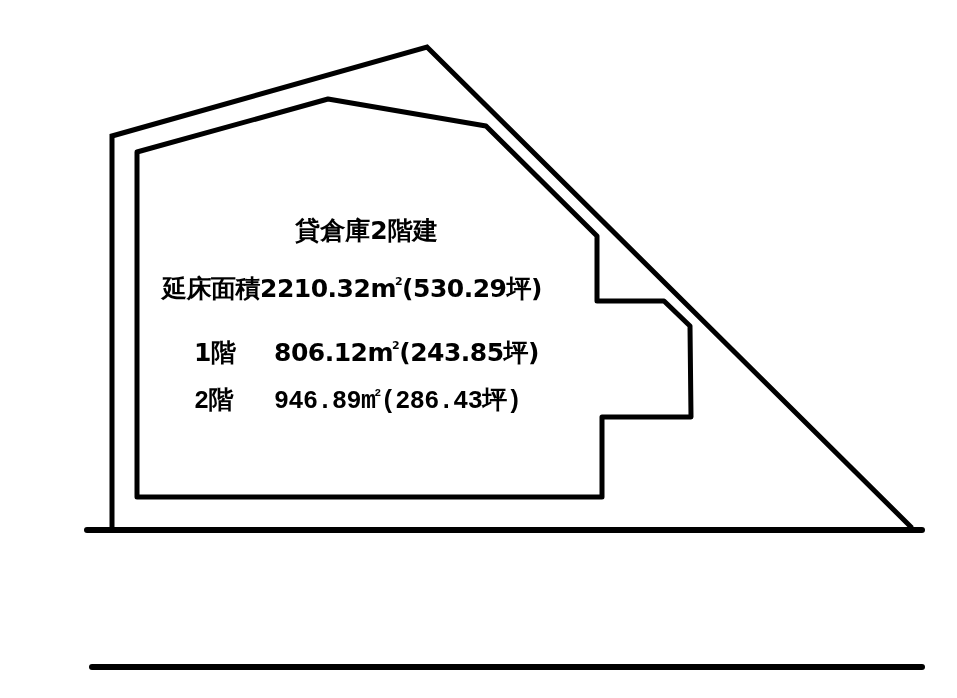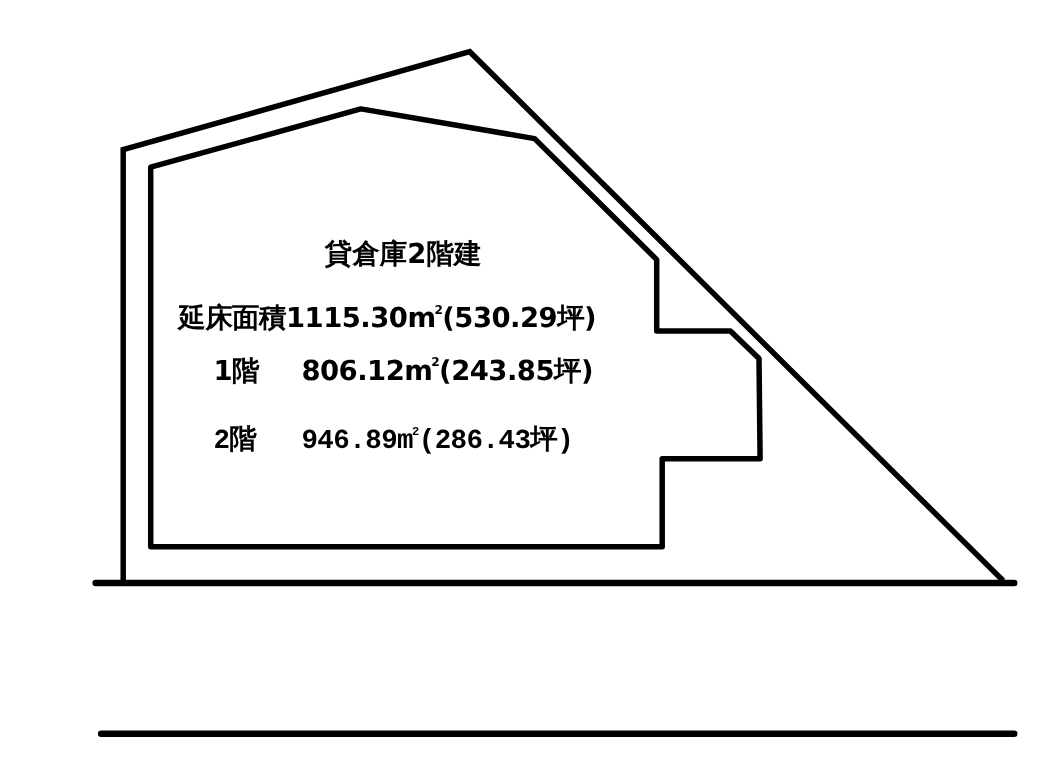--- a/index.html
+++ b/index.html
@@ -10,35 +10,35 @@
       font-family: "DejaVu Sans", sans-serif;
       font-weight: bold;
       color: #000000;
       white-space: nowrap;
       line-height: 1;
     }
     #title { left: 0; width: 685px; top: 218px; text-align: center; font-size: 25px; }
     #total { left: 138px; top: 276px; font-size: 25px; letter-spacing: -0.5px; }
     .floor { left: 170px; font-size: 25px; letter-spacing: -0.5px; }
     .floor .fl { display: inline-block; width: 80px; }
-    #floor1 { top: 324px; }
+    #floor1 { top: 340px; }
     #floor2 { top: 388px; font-family: Liberation Mono, monospace; }
     sup { font-size: 11px; vertical-align: 12px; margin-left: -1px; }
   </style>
 </head>
 <body>
 
 <div id="canvas">
   <svg width="957" height="698" viewBox="0 0 957 698">
     <polyline id="site-boundary" fill="none" stroke="#000" stroke-width="5" stroke-linejoin="miter" points="88,528 88,136 403,47 888,528"></polyline>
     <polygon id="building-outline" fill="none" stroke="#000" stroke-width="5" stroke-linejoin="round" points="113,497 113,152 304,99 462,126 573,236 573,301 640,301 666,326 667,417 578,417 578,497"></polygon>
     <line id="road-top" stroke="#000" stroke-width="6" stroke-linecap="round" x1="63" y1="530" x2="898" y2="530"></line>
     <line id="road-bottom" stroke="#000" stroke-width="6" stroke-linecap="round" x1="68" y1="667" x2="898" y2="667"></line>
   </svg>
 
   <div id="title" class="label">貸倉庫2階建</div>
 
-  <div id="total" class="label"><span>延床面積</span><span>1115.30</span><span>m</span><sup>2</sup><span>(530.29坪)</span></div>
+  <div id="total" class="label"><span>延床面積</span><span>2210.32</span><span>m</span><sup>2</sup><span>(530.29坪)</span></div>
 
   <div id="floor1" class="label floor"><span class="fl">1階</span><span>806.12</span><span>m</span><sup>2</sup><span>(243.85坪)</span></div>
 
   <div id="floor2" class="label floor"><span class="fl">2階</span><span>946.89</span><span>m</span><sup>2</sup><span>(286.43坪)</span></div>
 </div>
 
 </body></html>

